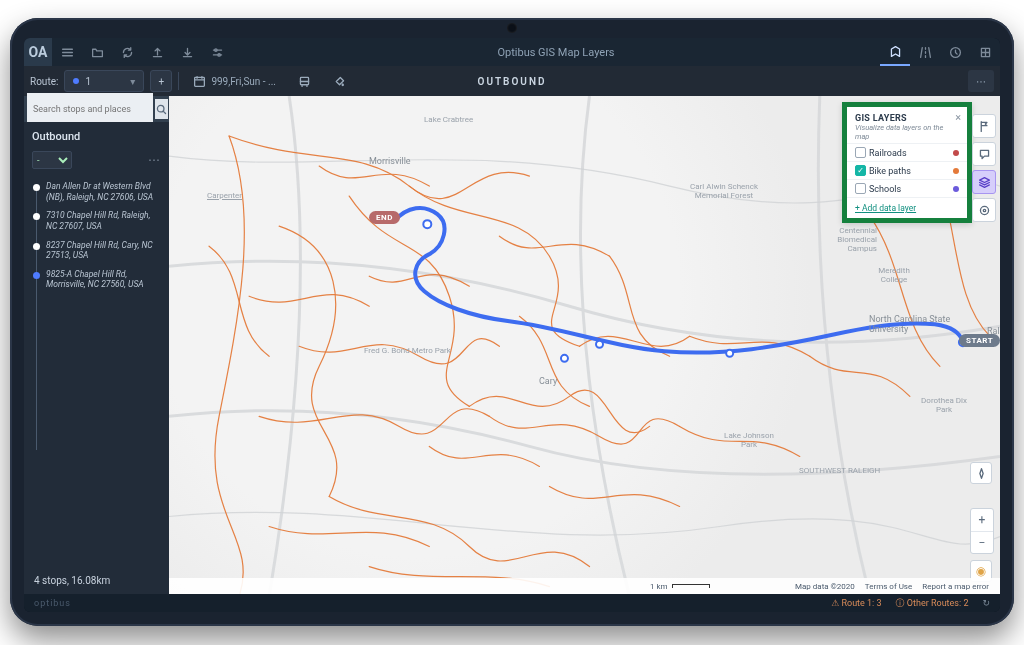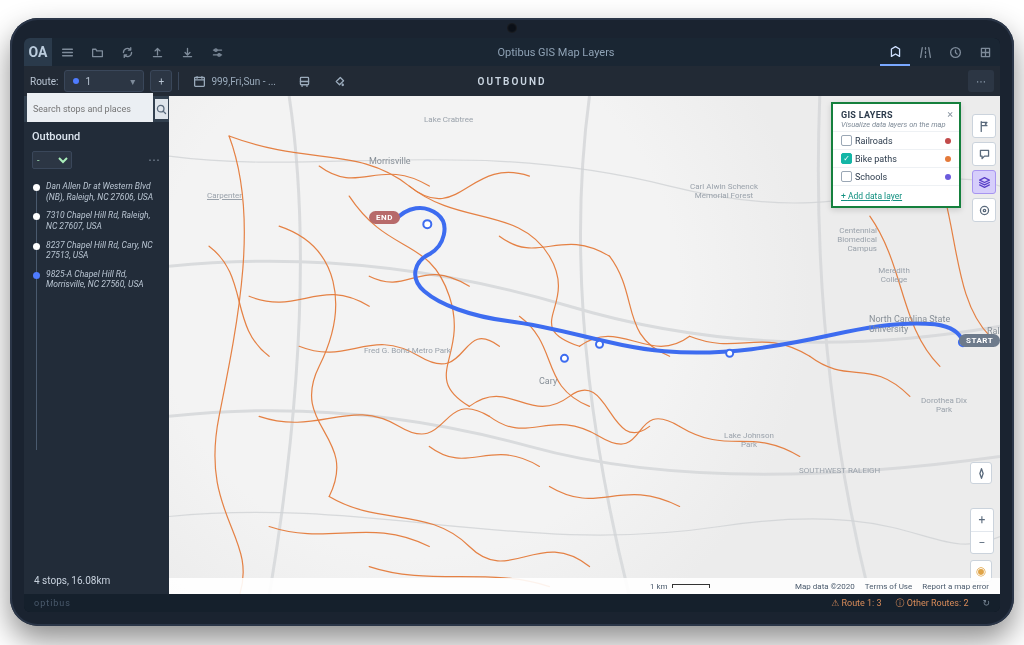--- a/index.html
+++ b/index.html
@@ -70,21 +70,21 @@
 .route-dot { fill:#fff; stroke:#3d6cf0; stroke-width:2; }
 
 .badge { position:absolute; font-size:8px; font-weight:700; color:#fff; padding:2px 7px; border-radius:9px; letter-spacing:.5px; }
 .badge.end  { background:#b76a6a; }
 .badge.start{ background:#6d7a8b; }
 
 .place-label { position:absolute; font-size:8px; color:#9aa2ab; white-space:nowrap; pointer-events:none; }
 .place-label.big { font-size:9px; color:#878f97; }
 
 
-.gis { position:absolute; right:39px; top:6px; width:130px; background:#fff; border:2px solid #15803d; box-shadow:0 2px 6px rgba(0,0,0,.15); font-size:9px; color:#2b3a4b; }
+.gis { position:absolute; right:28px; top:6px; width:130px; background:#fff; border:5px solid #15803d; box-shadow:0 2px 6px rgba(0,0,0,.15); font-size:9px; color:#2b3a4b; }
 .gis .gis-hd { padding:6px 8px 2px; position:relative; }
 .gis .gis-hd b { font-size:9px; letter-spacing:.3px; }
 .gis .gis-hd .sub { font-size:7.5px; color:#7e8a97; font-style:italic; }
 .gis .close { position:absolute; right:6px; top:4px; color:#8a95a2; cursor:pointer; font-size:11px; }
 .gis .row { display:flex; align-items:center; gap:3px; padding:3px 8px; border-top:1px solid #eef1f4; cursor:pointer; }
 .gis .row .chk { width:11px; height:11px; border:1px solid #9aa7b5; border-radius:2px; display:flex; align-items:center; justify-content:center; font-size:8px; color:#fff; }
 .gis .row .chk.on { background:#14b6a6; border-color:#14b6a6; }
 .gis .row .sw { margin-left:auto; width:6px; height:6px; border-radius:50%; }
 .gis .add { padding:5px 8px; color:#0f8f7f; text-decoration:underline; font-size:8.5px; cursor:pointer; border-top:1px solid #eef1f4; }
 

